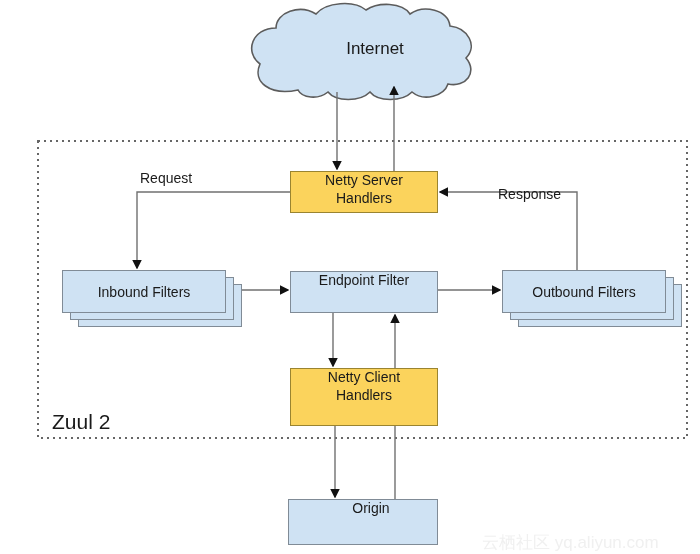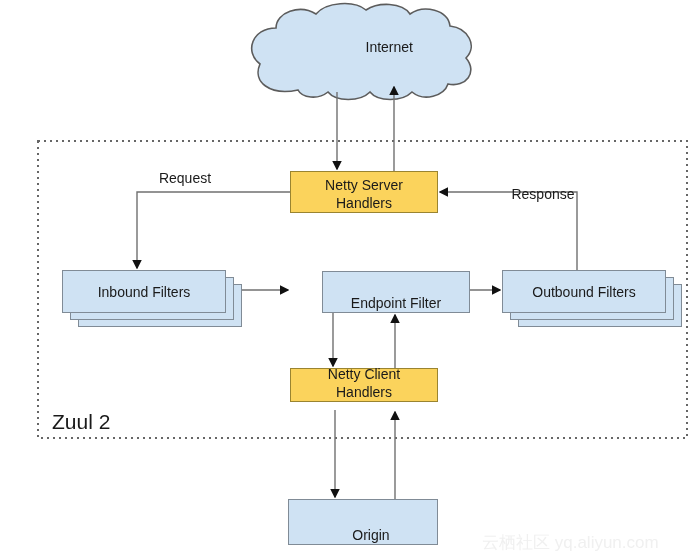--- a/index.html
+++ b/index.html
@@ -7,51 +7,51 @@
     position:relative;
     width:700px;height:554px;
     background:#ffffff;
     overflow:hidden;
     font-family:"Liberation Sans", sans-serif;
     color:#1a1a1a;
   }
   .canvas svg{position:absolute;left:0;top:0;}
   .node{
     position:absolute;
-    display:flex;align-items:flex-end;justify-content:center;
+    display:flex;align-items:flex-start;justify-content:center;
     text-align:center;
     font-size:14px;line-height:1.25;
     box-sizing:border-box;
   }
   .blue{background:#cfe2f3;border:1.5px solid #808b96;}
   .yellow{background:#fbd35c;border:1.5px solid #9a8430;}
   .n-netty-server{left:290px;top:171px;width:148px;height:42px;}
-  .n-endpoint{left:290px;top:271px;width:148px;height:42px;margin-left:32px;}
-  .n-netty-client{left:290px;top:368px;width:148px;height:34px;}
+  .n-endpoint{left:290px;top:271px;width:148px;height:42px;}
+  .n-netty-client{left:290px;top:368px;width:148px;height:58px;}
   .n-origin{left:288px;top:499px;width:150px;height:46px;padding-left:16px;}
   .wrap-label{display:block;width:100px;margin:0 auto;}
   .stack{position:absolute;width:180px;height:70px;}
   .stack-inbound{left:62px;top:270px;}
   .stack-outbound{left:502px;top:270px;}
   .layer{
     position:absolute;width:164px;height:43px;
     background:#cfe2f3;border:1.5px solid #808b96;
     box-sizing:border-box;
   }
   .l3{left:16px;top:14px;}
   .l2{left:8px;top:7px;}
   .front{left:0;top:0;display:flex;align-items:center;justify-content:center;font-size:14px;}
   .edge-label{
-    position:absolute;width:90px;text-align:center;
+    position:absolute;width:90px;text-align:left;
     font-size:14px;
   }
   .lbl-request{left:140px;top:170px;}
   .lbl-response{left:498px;top:170px;margin-top:16px;}
   .lbl-zuul{position:absolute;left:52px;top:410px;font-size:21px;}
-  .lbl-internet{position:absolute;left:313px;top:39px;width:100px;text-align:right;font-size:14px;}
+  .lbl-internet{position:absolute;left:325px;top:39px;width:100px;text-align:center;font-size:17px;}
   .watermark{
     position:absolute;left:482px;top:531px;
     font-size:17px;color:#f0f0f0;white-space:nowrap;
   }
 </style>
 </head>
 <body>
 
 <div class="canvas">
 

